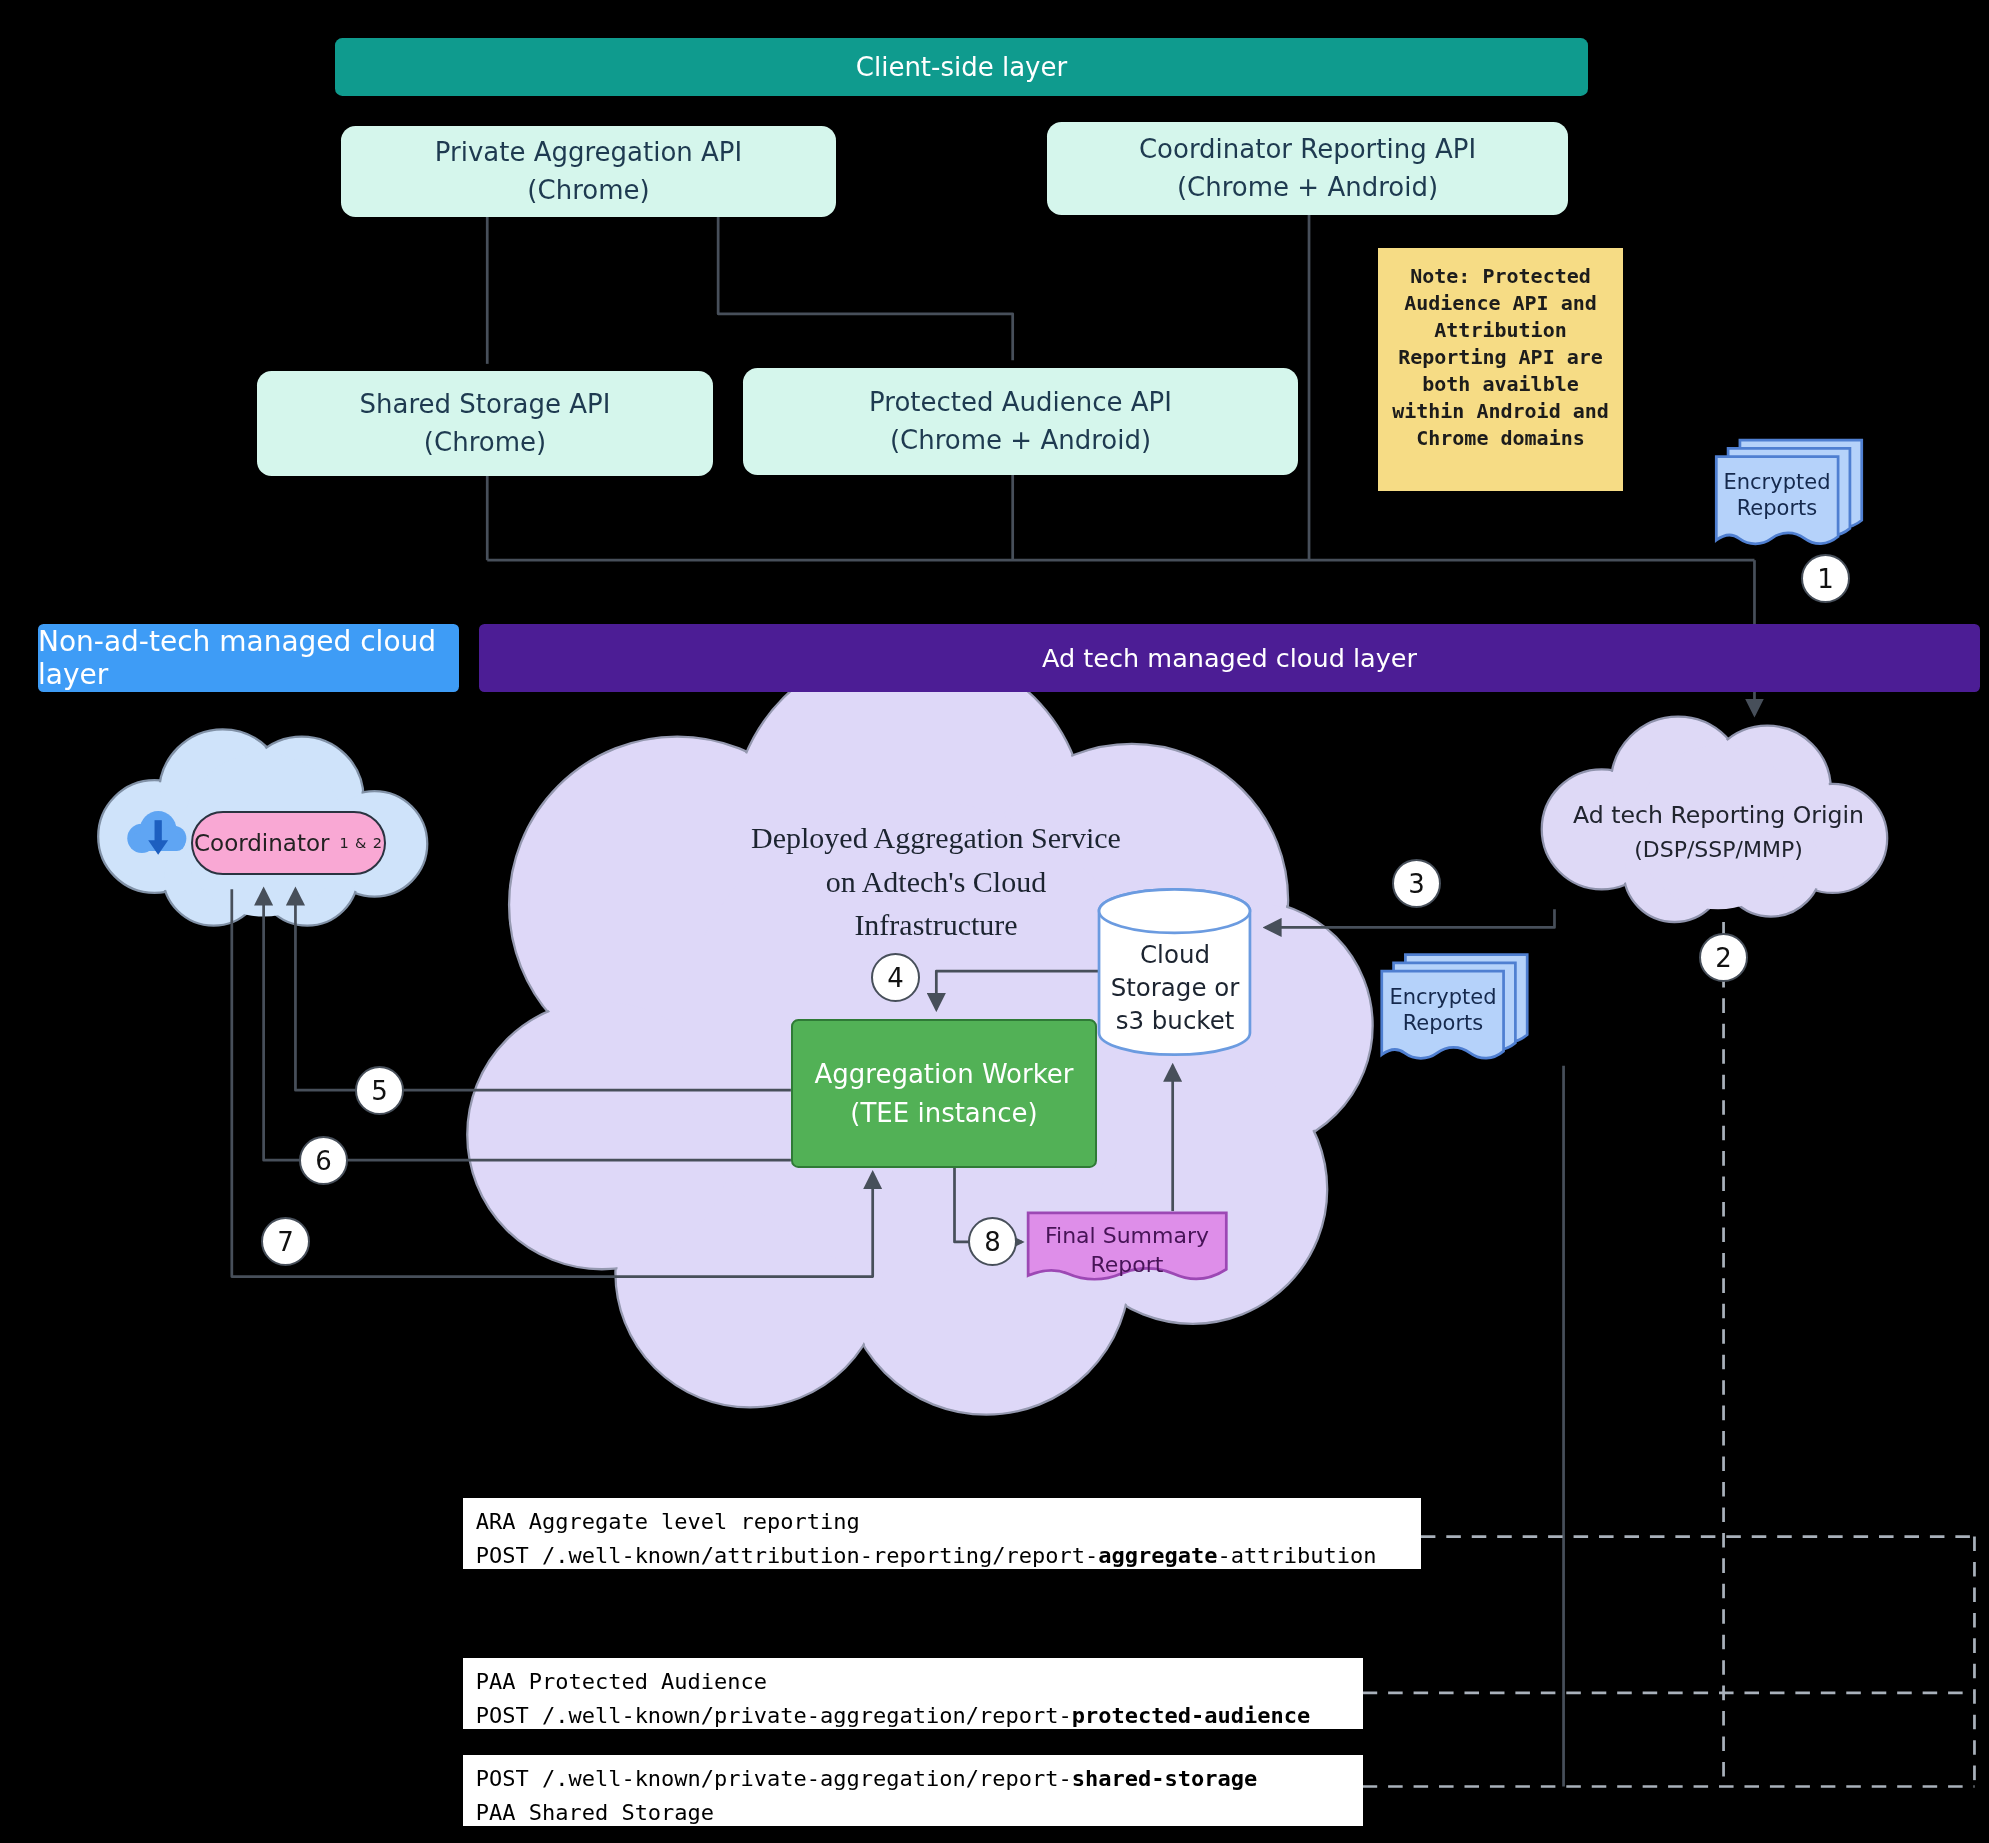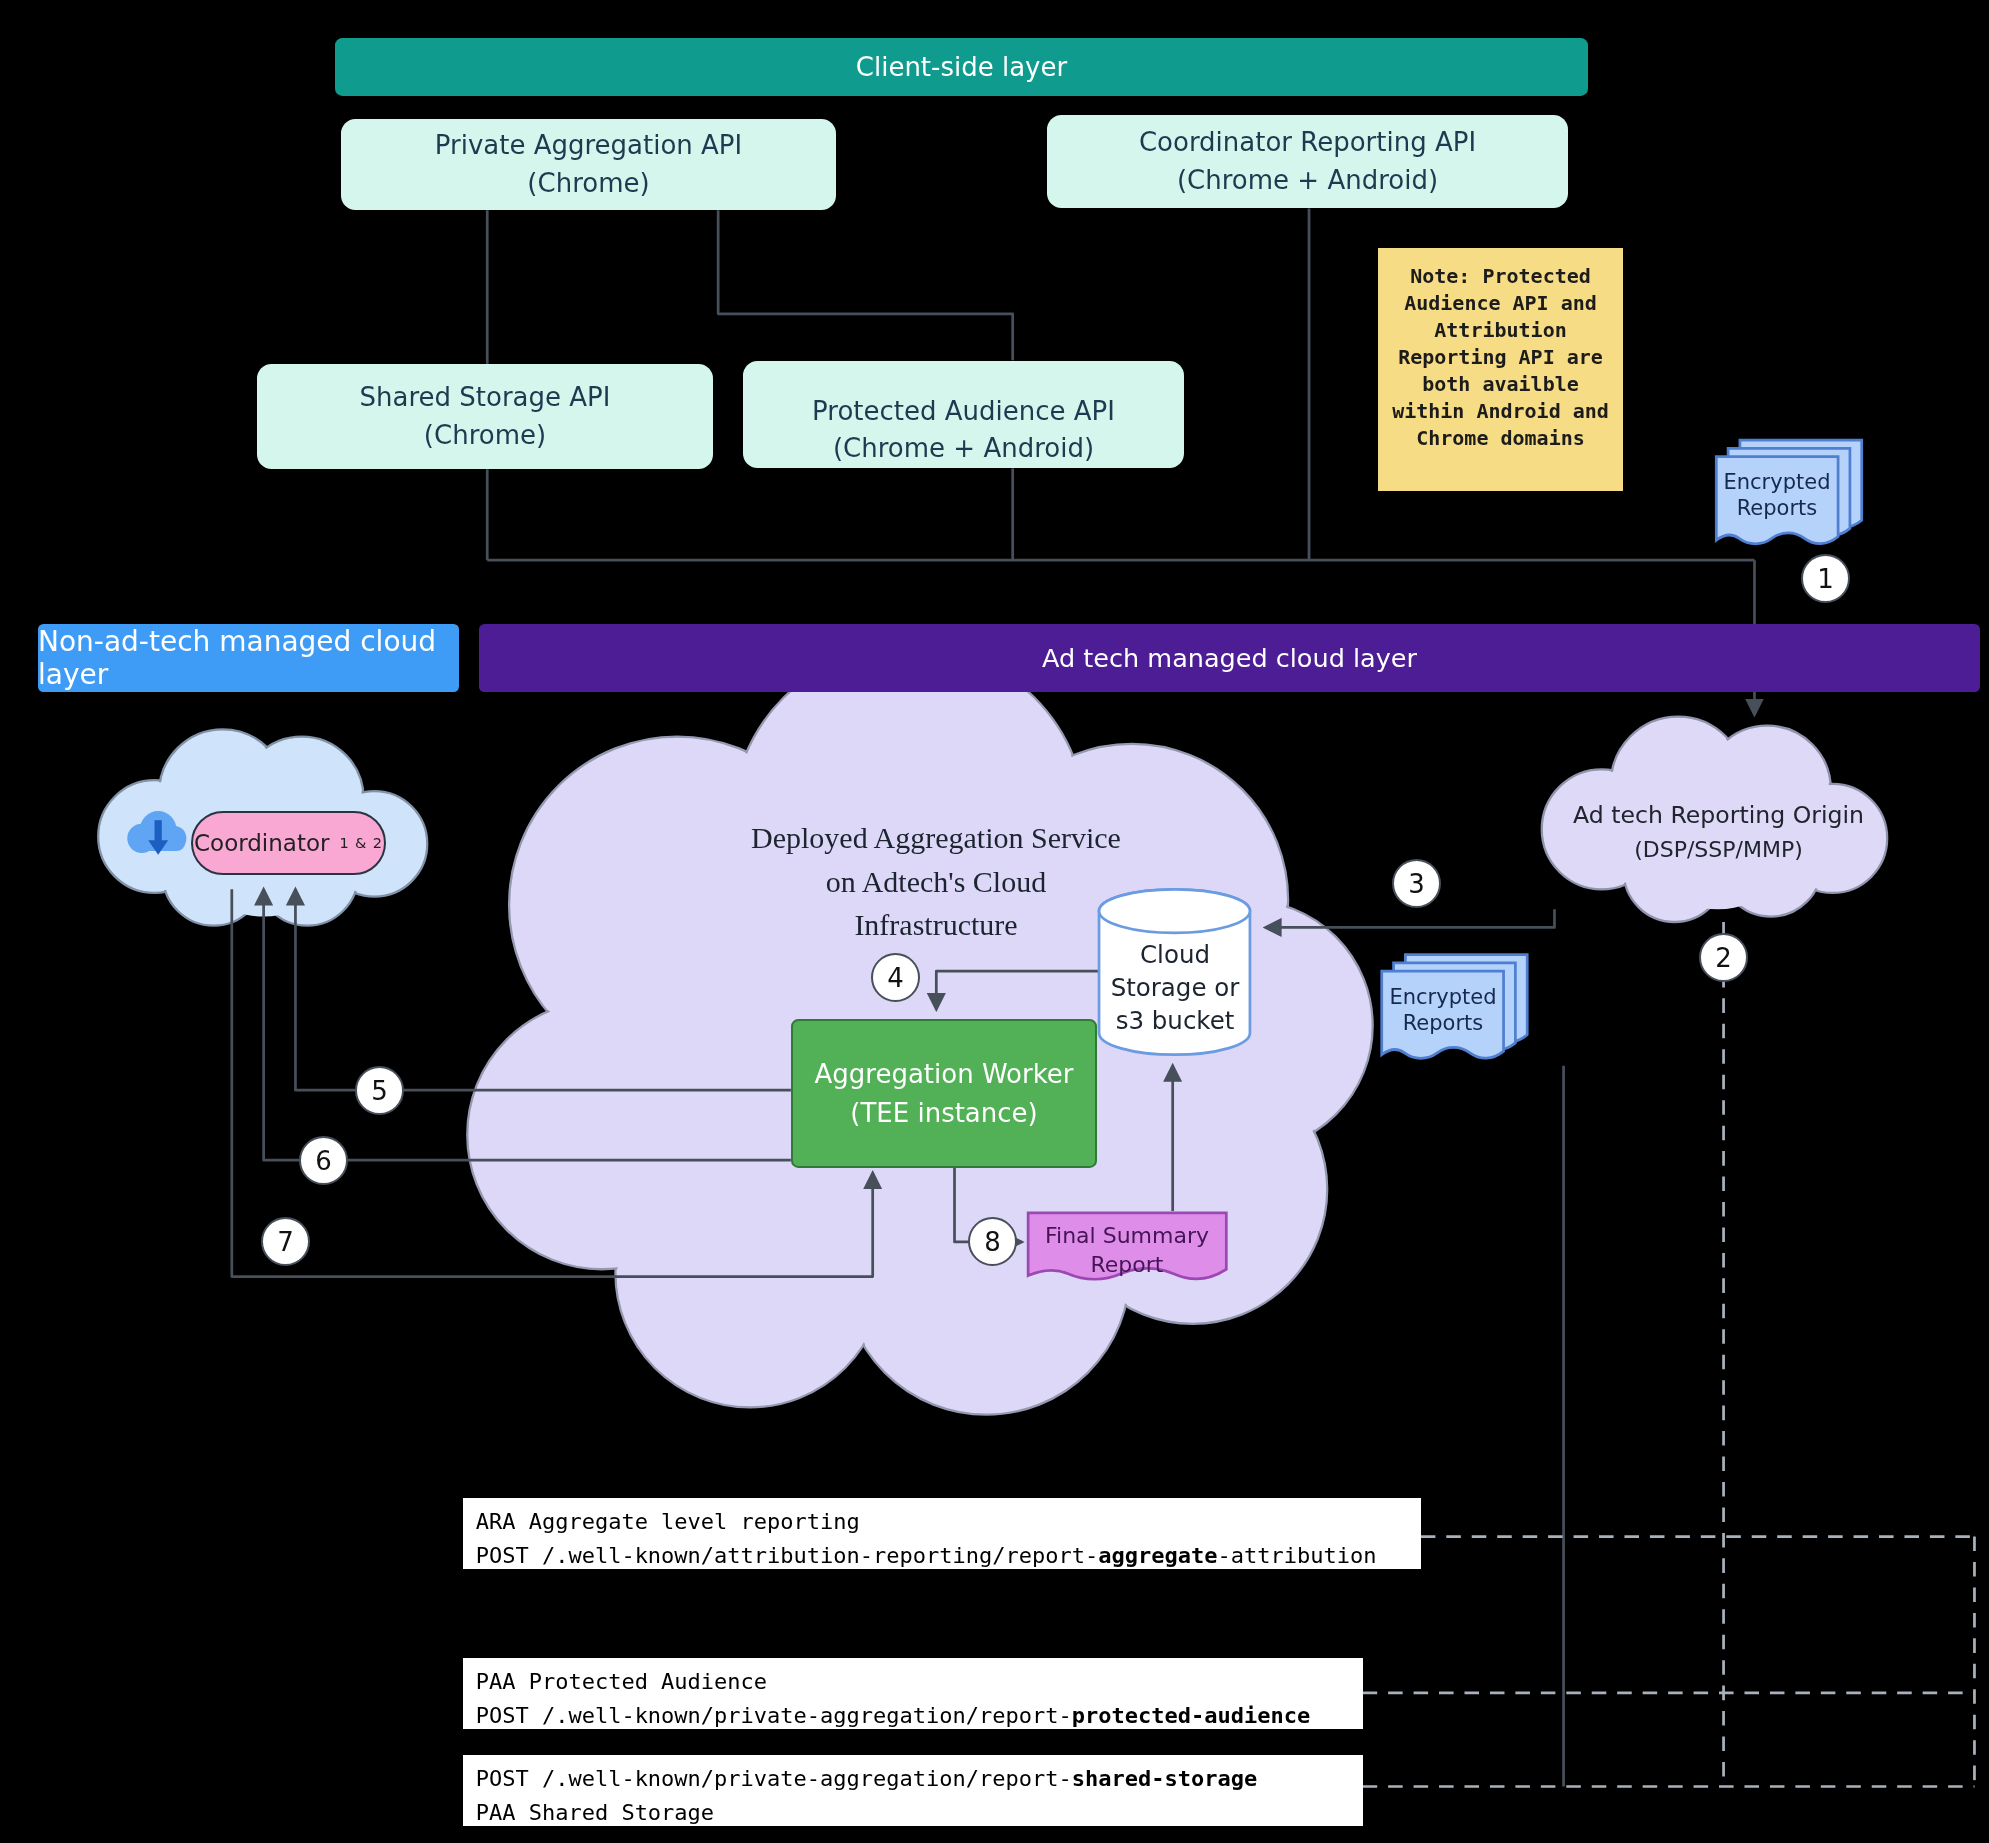--- a/index.html
+++ b/index.html
@@ -4,21 +4,21 @@
 <style>
   html,body{margin:0;padding:0;background:#000;}
   #stage{position:relative;width:1989px;height:1844px;background:#000;overflow:hidden;
          font-family:"DejaVu Sans",sans-serif;}
   .abs{position:absolute;}
   svg{position:absolute;left:0;top:0;}
   .bar{display:flex;align-items:center;justify-content:center;color:#fff;
        font-size:26px;border-radius:7.3px;}
   .mint{background:#d5f6ec;border-radius:14.5px;color:#1e3a50;display:flex;
         flex-direction:column;align-items:center;justify-content:center;
-        font-size:26px;line-height:1.45;text-align:center;}
+        font-size:26px;line-height:1.45;text-align:center;margin-top:7px;}
   .note{background:#f6dc85;color:#1c1c1c;font-family:"DejaVu Sans Mono",monospace;
         font-size:20px;line-height:1.35;text-align:center;padding:14.5px 12.7px;
         box-sizing:border-box;font-weight:bold;}
   .greenbox{background:#52b156;border:2.7px solid #2f7a36;border-radius:7.3px;color:#fff;
         display:flex;flex-direction:column;align-items:center;justify-content:center;
         font-size:26px;line-height:1.5;text-align:center;}
   .pill{background:#f9a8d4;border:2.7px solid #2a3340;border-radius:33px;color:#222;
         display:flex;align-items:center;justify-content:center;font-size:23px;gap:10px;}
   .pill .sub{font-size:14.5px;letter-spacing:0.9px;}
   .step-circle{width:49px;height:49px;border-radius:50%;background:#fff;
@@ -189,21 +189,21 @@
   <div class="abs mint" style="left:1047px;top:115px;width:521px;height:93px;">
     <div>Coordinator Reporting API</div>
     <div>(Chrome + Android)</div>
   </div>
 
   <div class="abs mint" style="left:257px;top:364px;width:456px;height:105px;">
     <div>Shared Storage API</div>
     <div>(Chrome)</div>
   </div>
 
-  <div class="abs mint" style="left:743px;top:361px;width:441px;height:107px;justify-content:flex-end;">
+  <div class="abs mint" style="left:743px;top:361px;width:555px;height:107px;">
     <div>Protected Audience API</div>
     <div>(Chrome + Android)</div>
   </div>
 
   <div class="abs note" style="left:1378px;top:248px;width:245px;height:243px;">
     <span>Note: Protected Audience API and Attribution Reporting API are both availble within Android and Chrome domains</span>
   </div>
 
   <div class="abs pill" style="left:191px;top:811px;width:191px;height:60px;">
     <span>Coordinator</span>

